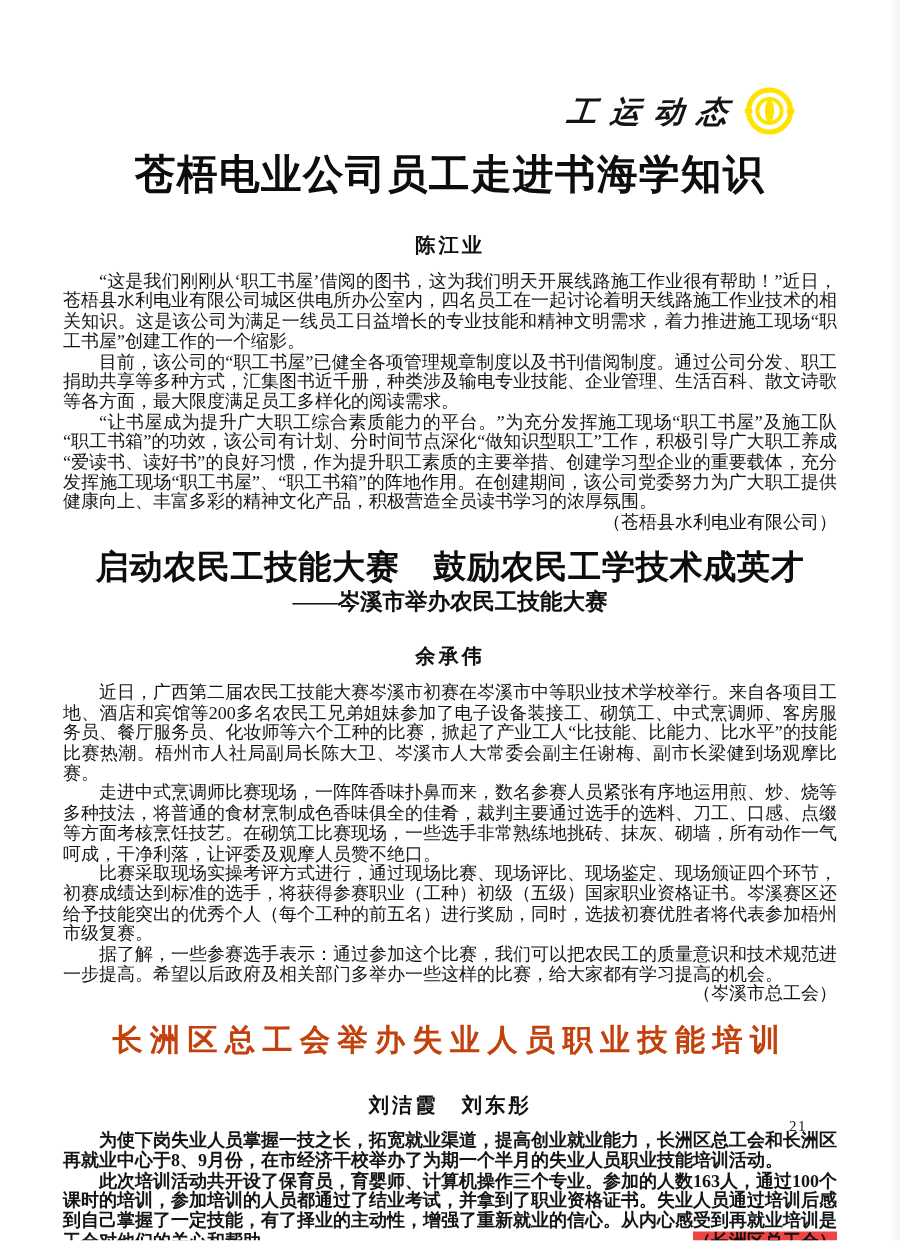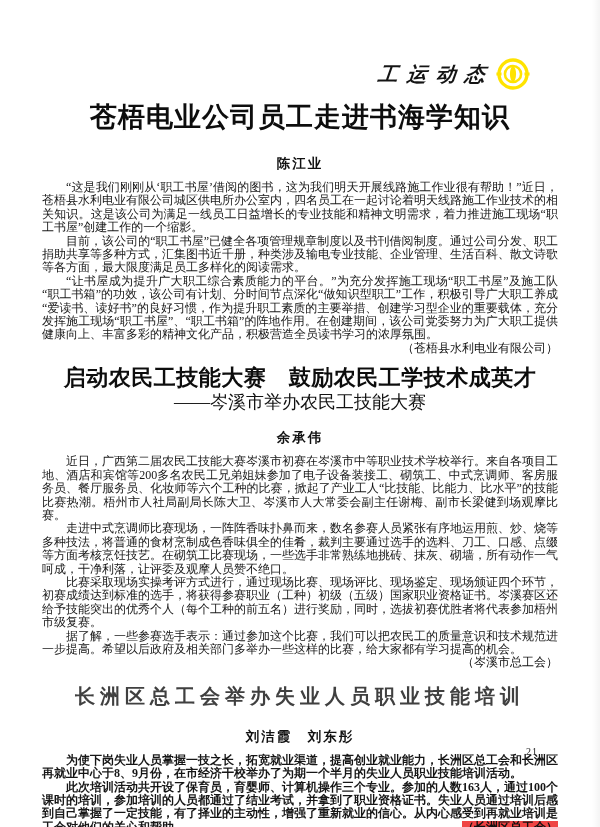--- a/index.html
+++ b/index.html
@@ -42,26 +42,26 @@
     font-family:Liberation Mono, monospace;
     font-weight:900;font-size:27px;line-height:34px;letter-spacing:1px;color:#0d0d0d;
   }
   .title-2{
     margin:9px 0 0;text-align:center;
     font-family:"Liberation Sans","DejaVu Sans",sans-serif;
     font-weight:900;font-size:22px;line-height:28px;letter-spacing:0.5px;color:#0d0d0d;
   }
   .title-3{
     margin:13px 0 0;text-align:center;
-    font-family:Liberation Sans, sans-serif;
-    font-weight:900;font-size:20px;line-height:26px;letter-spacing:5px;color:#404040;
+    font-family:Liberation Mono, monospace;
+    font-weight:900;font-size:20px;line-height:26px;letter-spacing:5px;color:#c2410c;
   }
   .subtitle{
     margin-top:3px;text-align:center;
-    font-weight:normal;font-size:18px;line-height:15px;
+    font-weight:bold;font-size:15px;line-height:15px;
   }
   .byline{
     margin-top:20px;text-align:center;
     font-weight:bold;font-size:13.5px;line-height:16px;letter-spacing:2px;
   }
 
   
   .body-block{margin-top:9px;}
   .body-block p{
     margin:0;

